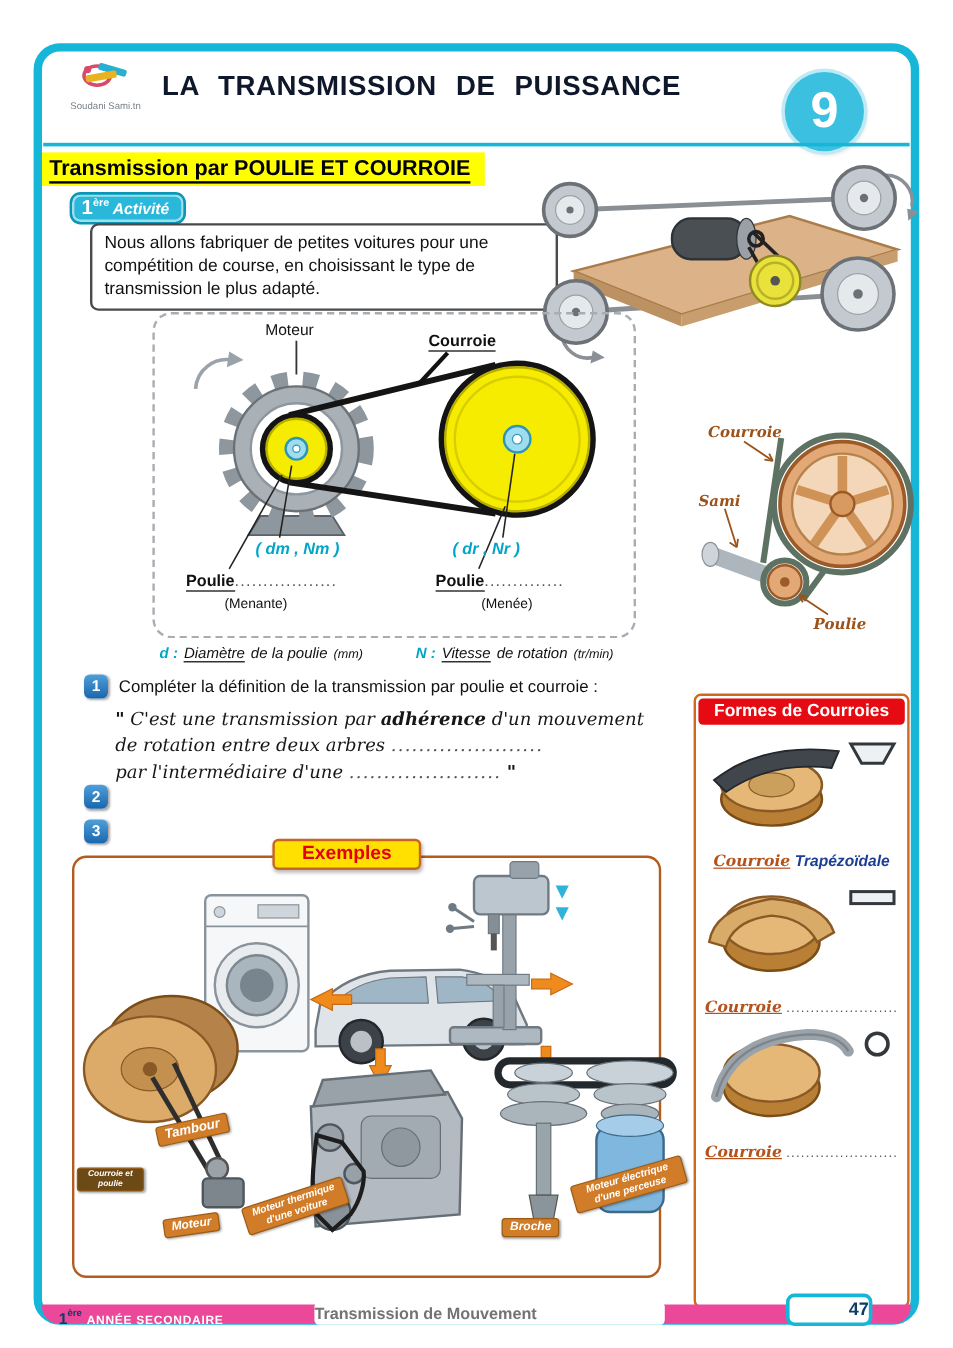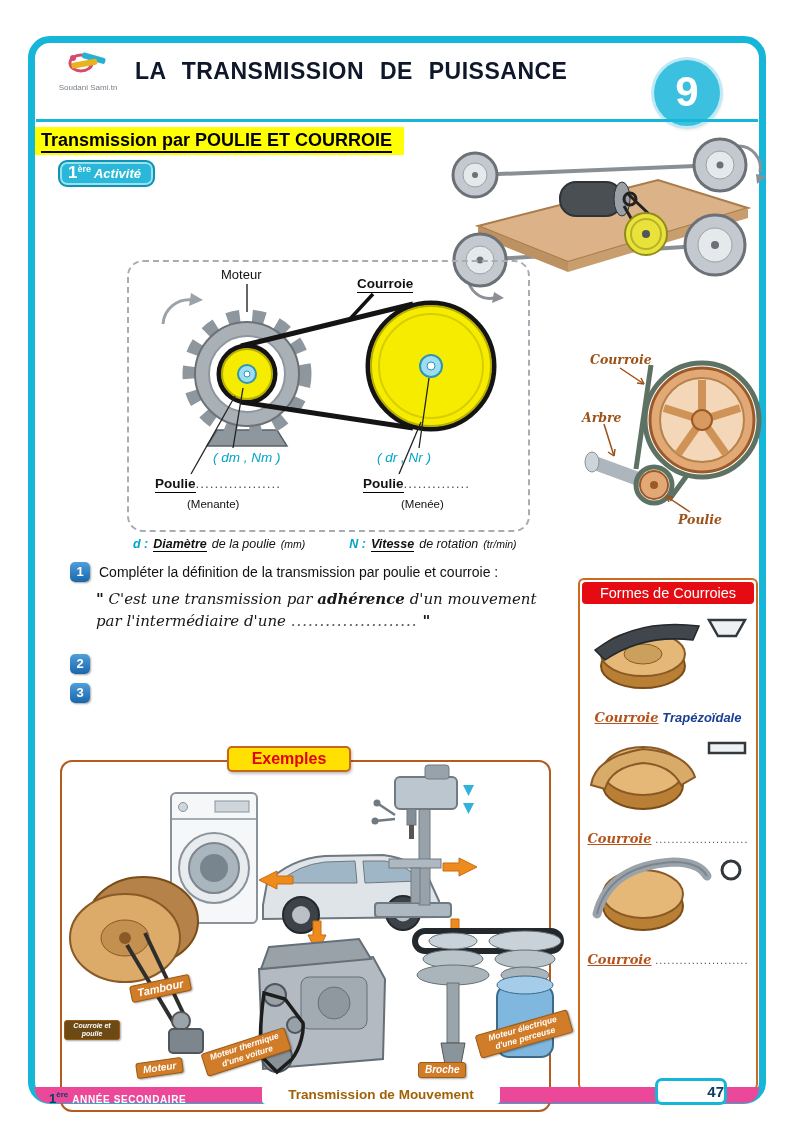--- a/index.html
+++ b/index.html
@@ -28,35 +28,35 @@
 
   
   .intro-box { left:75px; top:186px; width:390px; border:2px solid #4a4a4a; border-radius:7px; padding:6px 10px; font-size:14.5px; line-height:1.3; color:#111; }
 
   
   .diagram-box { left:127px; top:260px; width:403px; height:272px; border:2px dashed #a7adb2; border-radius:16px; }
   .diagram-box svg { position:absolute; left:0; top:0; }
   .d-label { position:absolute; font-size:13px; color:#111; }
   .d-moteur { left:92px; top:5px; }
   .d-courroie { left:228px; top:14px; font-weight:600; border-bottom:1.5px solid #000; padding-bottom:1px; font-size:13.5px; }
-  .cyan-math { position:absolute; color:#00a5c8; font-style:italic; font-weight:normal; font-size:13.5px; }
+  .cyan-math { position:absolute; color:#00a5c8; font-style:italic; font-weight:bold; font-size:13.5px; }
   .d-dm { left:84px; top:188px; }
   .d-dr { left:248px; top:188px; }
   .poulie-lbl { position:absolute; font-size:13.5px; color:#111; }
   .poulie-word { font-weight:bold; border-bottom:1.5px solid #000; padding-bottom:1px; }
   .dots { color:#555; letter-spacing:1px; }
   .d-poulie-left { left:26px; top:214px; }
   .d-menante { left:58px; top:236px; font-size:11.5px; }
   .d-poulie-right { left:234px; top:214px; }
   .d-menee { left:272px; top:236px; font-size:11.5px; }
 
   
   .legend { left:133px; top:537px; font-size:12.5px; font-style:italic; color:#111; display:flex; align-items:baseline; gap:5px; }
   .legend .sym { color:#00a5c8; font-weight:bold; }
-  .legend .term { border-bottom:1.2px solid #000;font-weight:bold; }
+  .legend .term { border-bottom:1.2px solid #000; }
   .legend .unit { font-size:10.5px; }
   .legend .gap { width:34px; }
 
   
   .q-row { display:flex; align-items:flex-start; gap:9px; font-size:14px; color:#111; }
   .q-badge { flex:0 0 20px; width:20px; height:20px; border-radius:5px; background:linear-gradient(#4f9fd9,#1a66ad); color:#fff; font-weight:bold; font-size:13px; text-align:center; line-height:20px; box-shadow:1px 1px 2px rgba(0,0,0,.35); }
   .q1 { left:70px; top:562px; width:470px; }
   .q2 { left:70px; top:654px; width:470px; }
   .q3 { left:70px; top:683px; width:470px; }
   .q-text { padding-top:2px; }
@@ -65,49 +65,49 @@
 
   
   .side-fig { left:572px; top:332px; width:196px; height:214px; }
   .side-fig svg { position:absolute; left:0; top:0; }
   .hand-lbl { position:absolute; color:#9c5218; font-style:italic; font-weight:bold; font-size:12.5px; font-family:"DejaVu Serif", serif; }
   .sf-courroie { left:18px; top:20px; }
   .sf-arbre { left:10px; top:78px; }
   .sf-poulie { left:106px; top:180px; }
 
   
-  .exemples-box { left:60px; top:760px; width:491px; height:352px; border:2.5px solid #b35c1e; border-radius:12px; }
+  .exemples-box { left:60px; top:713px; width:491px; height:352px; border:2.5px solid #b35c1e; border-radius:12px; }
   .ex-title { position:absolute; left:165px; top:-16px; width:124px; background:#ffe000; border:2px solid #c8651f; border-radius:5px; color:#e3000f; font-weight:bold; font-size:16px; text-align:center; padding:2px 0; box-shadow:1px 2px 3px rgba(0,0,0,.25); }
   .exemples-box > svg { position:absolute; left:1px; top:1px; }
   .ex-tag { position:absolute; background:#d07c28; color:#fff; font-weight:bold; font-style:italic; font-size:10px; padding:1px 6px; border-radius:3px; border:1px solid #9c5a12; box-shadow:1px 1px 2px rgba(0,0,0,.35); text-align:center; line-height:1.15; white-space:nowrap; }
   .ex-tag.wrap { white-space:normal; }
   .tag-tambour { left:68px; top:218px; transform:rotate(-12deg); font-size:11px; }
   .tag-courroie-poulie { left:2px; top:258px; width:56px; font-size:7px; background:#6b4a16; }
   .tag-moteur { left:74px; top:298px; transform:rotate(-8deg); }
   .tag-moteur-voiture { left:140px; top:278px; width:88px; transform:rotate(-18deg); font-size:8.5px; }
   .tag-broche { left:356px; top:300px; }
   .tag-moteur-perceuse { left:414px; top:260px; width:96px; transform:rotate(-16deg); font-size:8.5px; }
 
   
   .formes-box { left:578px; top:578px; width:180px; height:512px; border:2px solid #cd6a1f; border-radius:6px; background:#fff; }
-  .formes-header { margin:2px; background:#e60b12; border-radius:4px; color:#fff; font-weight:normal; font-size:14.5px; text-align:center; padding:3px 0; }
+  .formes-header { margin:2px; background:#e60b12; border-radius:4px; color:#fff; font-weight:bold; font-size:14.5px; text-align:center; padding:3px 0; }
   .forme-item { height:119px; text-align:center; position:relative; }
   .forme-item svg { display:block; margin:2px auto 0; }
   .forme-label { font-size:13px; margin-top:12px; }
   .f-prefix { color:#b5521b; font-weight:bold; font-style:italic; text-decoration:underline; font-family:"DejaVu Serif", serif; }
   .f-name { color:#1c3f94; font-weight:bold; font-style:italic; }
   .f-dots { color:#555; font-weight:normal; letter-spacing:1px; font-style:normal; font-size:11px; }
 
   
   .footer-bar { left:35px; top:1087px; width:724px; height:16px; background:#ec4899; border-radius:0 0 14px 14px; }
   .footer-left { position:absolute; left:14px; top:0; height:16px; line-height:15px; }
   .footer-left .g-num { color:#0b3e66; font-weight:bold; font-size:13px; }
   .footer-left sup { color:#0b3e66; font-weight:bold; font-size:8px; }
   .footer-left .g-text { color:#fff; font-weight:bold; font-size:10px; letter-spacing:0.6px; margin-left:4px; }
-  .footer-center { left:262px; top:1085px; width:238px; height:19px; background:#fff; border-radius:4px; color:#a16207; font-weight:bold; font-size:13.5px; text-align:center; line-height:19px; }
+  .footer-center { left:262px; top:1085px; width:292px; height:19px; background:#fff; border-radius:4px; color:#737373; font-weight:bold; font-size:13.5px; text-align:left; line-height:19px; }
   .page-num-box { left:655px; top:1078px; width:72px; height:27px; background:#fff; border:3px solid #15b6d8; border-radius:7px; color:#0b3e66; font-weight:bold; font-size:15px; text-align:right; line-height:21px; }
 </style>
 </head>
 <body>
 
 <div class="page">
 
   <div class="abs frame"></div>
 
   <div class="abs logo">
@@ -121,20 +121,21 @@
   </div>
   <div class="abs page-title">LA TRANSMISSION DE PUISSANCE</div>
   <div class="abs num-badge">9</div>
   <div class="abs header-rule"></div>
 
   <div class="abs section-title"><span>Transmission par POULIE ET COURROIE</span></div>
   <div class="abs activity-badge">
     <span class="act-num">1</span><sup>ère</sup><span class="act-label">Activité</span>
   </div>
 
+  <div class="abs intro-box">Nous allons fabriquer de petites voitures pour une compétition de course, en choisissant le type de transmission le plus adapté.</div>
 
   <svg class="abs" style="left:450px; top:130px;" width="322" height="178" viewBox="0 0 322 178">
     <path d="M 288 16 A 22 22 0 0 1 310 42" fill="none" stroke="#8a9096" stroke-width="3"></path>
     <path d="M 306 44 l 10 2 l -9 8 Z" fill="#8a9096"></path>
     <path d="M 18 148 A 22 22 0 0 0 44 168" fill="none" stroke="#8a9096" stroke-width="3"></path>
     <path d="M 44 162 l 10 6 l -12 5 Z" fill="#8a9096"></path>
     <line x1="25" y1="45" x2="270" y2="35" stroke="#8a8f94" stroke-width="4"></line>
     <line x1="30" y1="130" x2="265" y2="115" stroke="#8a8f94" stroke-width="4"></line>
     <polygon points="28,96 208,50 298,78 118,132" fill="#dcb288" stroke="#a97c4a" stroke-width="2"></polygon>
     <polygon points="28,96 118,132 118,142 28,106" fill="#bd9263"></polygon>
@@ -242,34 +243,38 @@
       <g stroke="#9c5218" stroke-width="1.5" fill="none">
         <line x1="48" y1="36" x2="72" y2="52"></line>
           <path d="M 72 52 l -7 -1 m 7 1 l -3 -6"></path>
         <line x1="32" y1="92" x2="42" y2="124"></line>
           <path d="M 42 124 l -6 -4 m 6 4 l 1 -7"></path>
         <line x1="118" y1="180" x2="94" y2="164"></line>
           <path d="M 94 164 l 7 1 m -7 -1 l 3 6"></path>
       </g>
     </svg>
     <div class="hand-lbl sf-courroie">Courroie</div>
-    <div class="hand-lbl sf-arbre">Arbre</div>
+    <div class="hand-lbl sf-arbre">Sami</div>
     <div class="hand-lbl sf-poulie">Poulie</div>
   </div>
 
   <div class="abs q-row q1">
     <span class="q-badge">1</span>
     <span class="q-text">Compléter la définition de la transmission par poulie et courroie :</span>
   </div>
   <div class="abs definition">
     <div class="def-line">
       <span class="def-quote">"</span>
       <span>C'est une transmission par</span>
       <b>adhérence</b>
       <span>d'un mouvement</span>
+    </div>
+    <div class="def-line">
+      <span>de rotation entre deux arbres</span>
+      <span class="dots">......................</span>
     </div>
     <div class="def-line">
       <span>par l'intermédiaire d'une</span>
       <span class="dots">......................</span>
       <span class="def-quote">"</span>
     </div>
   </div>
   <div class="abs q-row q2">
     <span class="q-badge">2</span>
   </div>

